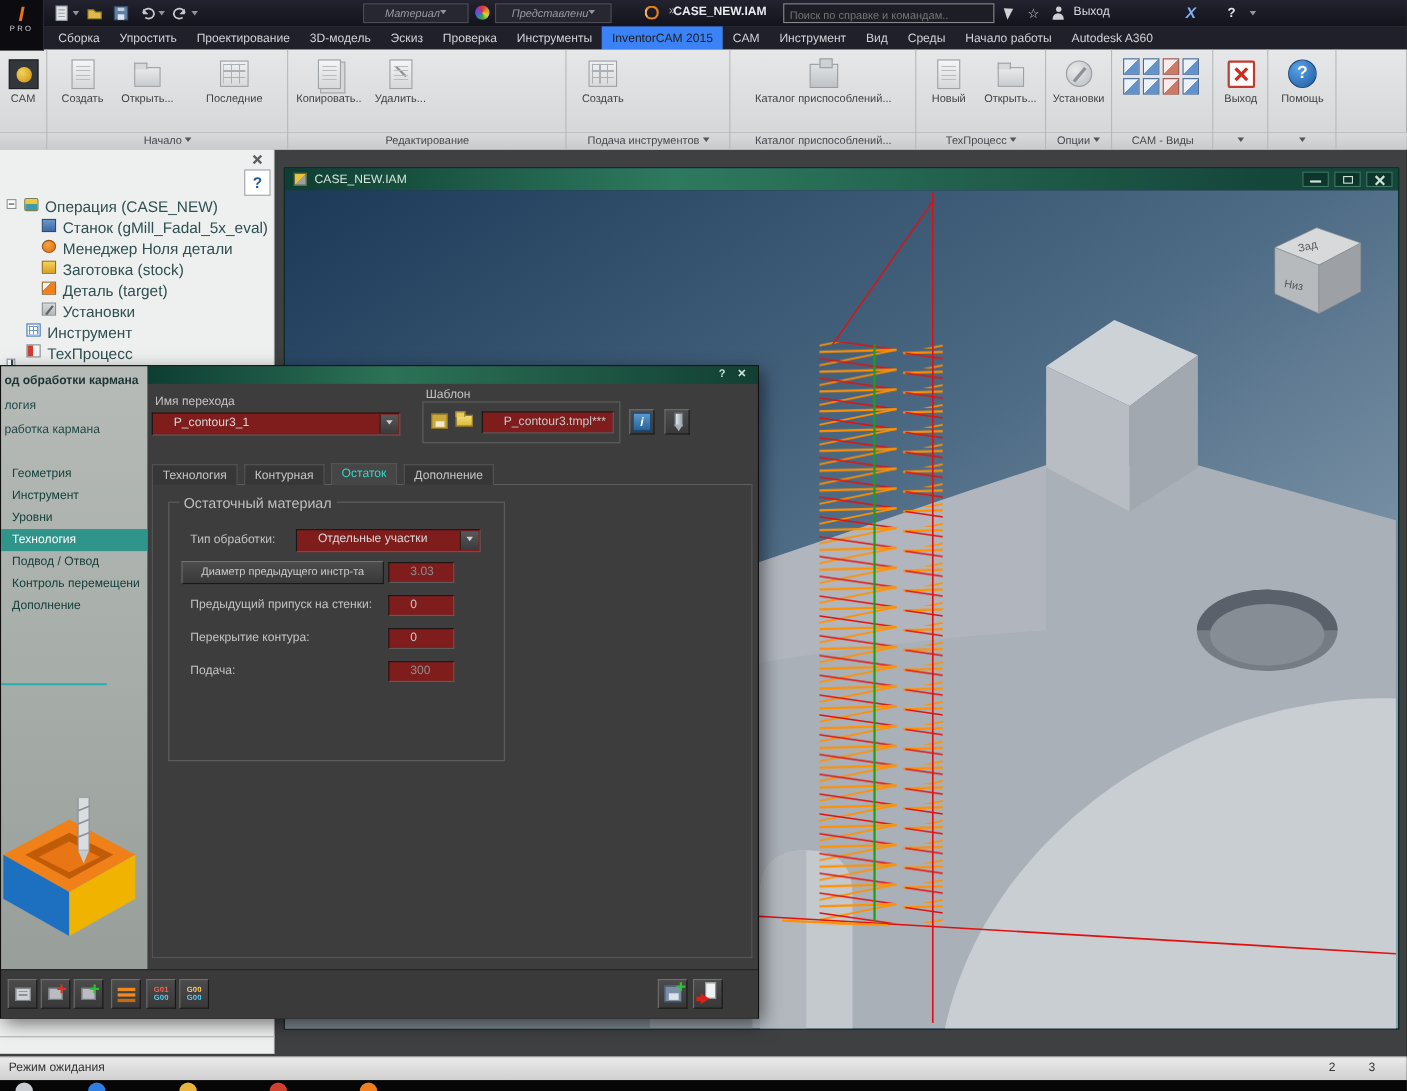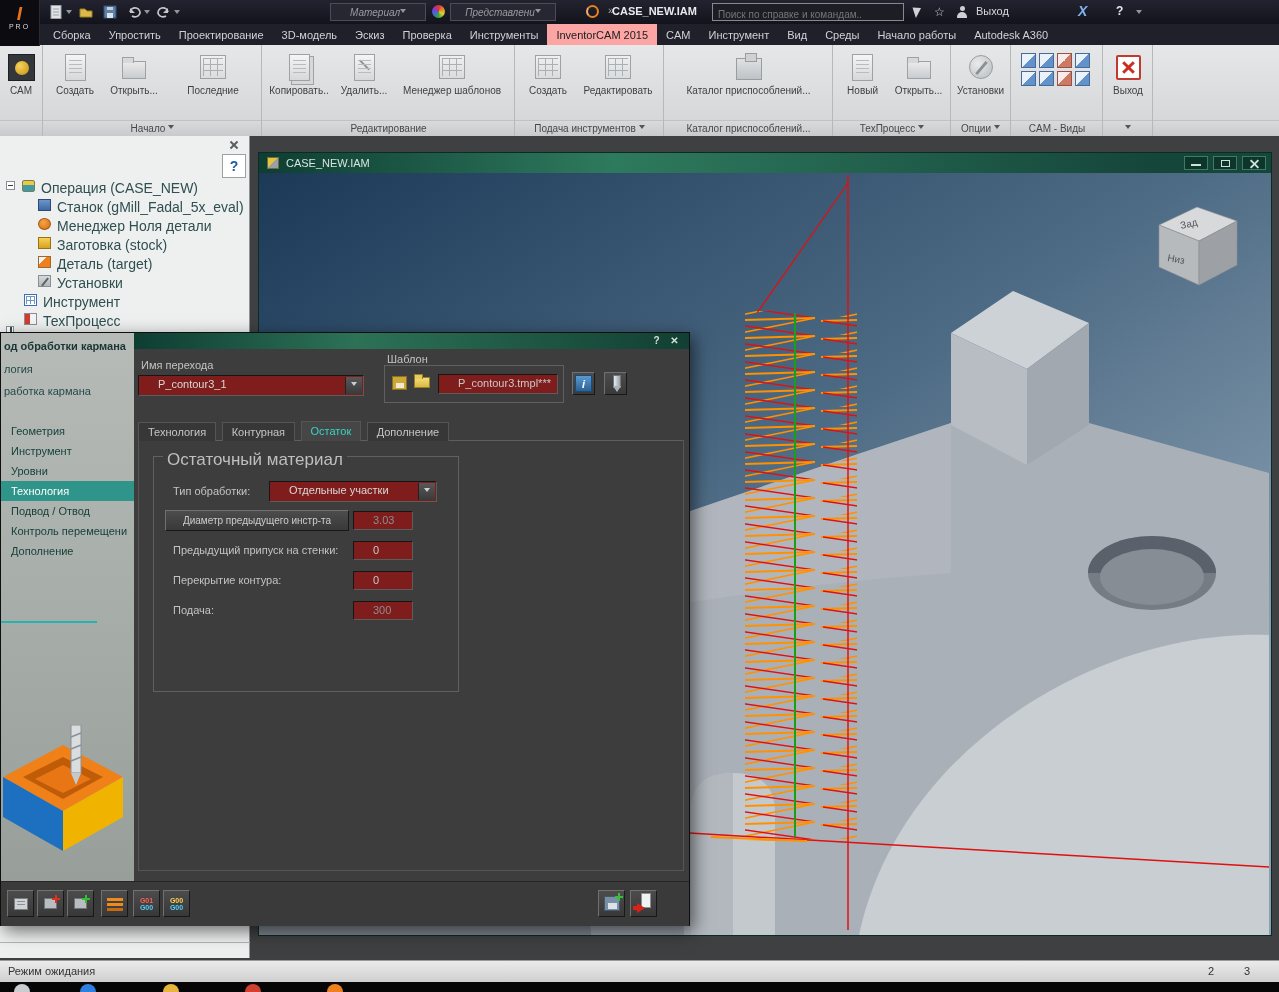--- a/index.html
+++ b/index.html
@@ -28,21 +28,21 @@
 .person::before{content:"";position:absolute;left:3.5px;top:0;width:5px;height:5px;border-radius:50%;background:#ccd0d4}
 .person::after{content:"";position:absolute;left:1px;top:6px;width:10px;height:6px;border-radius:5px 5px 0 0;background:#ccd0d4}
 .pointer{position:absolute;left:914px;top:6px;width:0;height:0;border-left:8px solid #cfd3d7;border-top:3px solid transparent;border-bottom:8px solid transparent;transform:rotate(-18deg)}
 .orangering{position:absolute;left:586px;top:5px;width:13px;height:13px;border-radius:50%;border:2px solid #e8821e;border-left-color:#f5b36a}
 .colorwheel{position:absolute;left:432px;top:5px;width:13px;height:13px;border-radius:50%;background:conic-gradient(#d33,#dd8a2a,#ddd23a,#3aa53a,#3a6fd0,#8a3ad0,#d33)}
 .guillemet{position:absolute;left:608px;top:4px;color:#aab0b6;font-size:11px}
 
 
 #ribbontabs{position:absolute;left:0;top:24px;width:1279px;height:21px;background:#20202b;display:flex;align-items:stretch;padding-left:44px}
 .rtab{color:#cfd2d6;font-size:11px;padding:0 9px;display:flex;align-items:center;white-space:nowrap;cursor:pointer}
-.rtab.active{background:#fca5a5;color:#202020}
+.rtab.active{background:#3b82f6;color:#202020}
 
 
 #ribbon{position:absolute;left:0;top:45px;width:1279px;height:91px;background:linear-gradient(#e6e7e8,#d2d4d6)}
 #capstrip{position:absolute;left:0;bottom:0;width:100%;height:16px;background:linear-gradient(#d9dadb,#c8cacc);border-top:1px solid #c0c2c4}
 .rgroup{position:absolute;top:0;height:91px;border-right:1px solid #b6b8ba}
 .rcap{position:absolute;left:0;right:0;bottom:0;height:16px;color:#44484c;font-size:10px;display:flex;align-items:center;justify-content:center;gap:3px;white-space:nowrap}
 .rbtns{position:absolute;left:0;top:3px;right:0;display:flex;gap:4px;padding:0 4px}
 .rbtn{height:70px;display:flex;flex-direction:column;align-items:center;padding-top:4px;border-radius:2px;cursor:pointer}
 .rtext{font-size:10px;color:#3f4245;text-align:center;line-height:11px;margin-top:3px;white-space:nowrap}
 .ricon{width:30px;height:30px;position:relative;display:flex;align-items:center;justify-content:center}
@@ -121,21 +121,21 @@
 .dlab{position:absolute;font-size:11px;color:#c3c3c3;white-space:nowrap}
 .dfield{position:absolute;background:#7f1d1d;border:1px solid #161616;border-bottom-color:#5c5c5c;border-right-color:#5c5c5c;color:#c8c8c8;font-size:11px;padding:2px 19px;white-space:nowrap;overflow:hidden}
 .dfield.dim{color:#8d8d8d}
 .darrow{position:absolute;right:1px;top:1px;bottom:1px;width:17px;background:linear-gradient(#58585a,#3a3a3b);border-left:1px solid #222;display:flex;align-items:center;justify-content:center}
 .dbtn{position:absolute;background:linear-gradient(#4c4c4d,#39393a);border:1px solid #191919;border-top-color:#707070;border-left-color:#707070;color:#cccccc;font-size:10px;display:flex;align-items:center;justify-content:center;white-space:nowrap;cursor:pointer}
 #dtabs{position:absolute;left:137px;top:88px;width:546px;height:20px;border-bottom:1px solid #5e5e5e}
 .dtab{display:inline-block;height:19px;padding:3px 9px 0;font-size:11px;color:#c6c6c6;background:#373738;border:1px solid #555;border-bottom:none;margin-right:1px;position:relative;top:1px;cursor:pointer}
 .dtab.active{background:#464647;color:#35d6c6;top:0;height:20px}
 #dcontent{position:absolute;left:137px;top:107px;width:546px;height:431px;border:1px solid #565656;border-top:none}
 .dgroup{position:absolute;border:1px solid #606060}
-.dgrouptitle{position:absolute;font-size:17px;color:#bfbfbf;background:#3d3d3e;padding:0 4px;white-space:nowrap}
+.dgrouptitle{position:absolute;font-size:13px;color:#bfbfbf;background:#3d3d3e;padding:0 4px;white-space:nowrap}
 #dbottom{position:absolute;left:0;top:548px;width:688px;height:45px;background:#3a3a3b;border-top:1px solid #262626}
 .tbtn{position:absolute;top:8px;width:27px;height:27px;background:linear-gradient(#4c4c4d,#383839);border:1px solid #181818;border-top-color:#707070;border-left-color:#707070;display:flex;align-items:center;justify-content:center;cursor:pointer}
 .gtxt{font-size:7px;font-weight:bold;line-height:7px;text-align:center}
 .ic-mon{width:14px;height:12px;background:#cfd3d6;border:1px solid #7a8084;position:relative}
 .ic-mon::after{content:"";position:absolute;inset:2px;background:repeating-linear-gradient(#8b9194 0 1px,transparent 1px 3px)}
 .ic-mach{width:13px;height:11px;background:#b9bdc1;border:1px solid #70757a;position:relative}
 .plus{position:absolute;right:-4px;top:-4px;width:8px;height:8px}
 .plus::before{content:"";position:absolute;left:3px;top:0;width:2px;height:8px;background:currentColor}
 .plus::after{content:"";position:absolute;left:0;top:3px;width:8px;height:2px;background:currentColor}
 .ic-layers{width:16px;height:12px;position:relative}
@@ -289,45 +289,33 @@
               <div class="icsheet copy"></div>
             </div>
           <div class="rtext">Копировать..</div>
         </div>
         <div class="rbtn" style="width:58px">
           <div class="ricon">
               <div class="icsheet del"></div>
             </div>
           <div class="rtext">Удалить...</div>
         </div>
-        <div class="rbtn" style="width:110px">
+      </div>
+      <div class="rcap">
+          <span>Редактирование</span>
+        </div>
+    </div>
+
+    <div class="rgroup" style="left:516px;width:148px">
+      <div class="rbtns">
+        <div class="rbtn" style="width:56px">
           <div class="ricon">
               <div class="icgrid"></div>
             </div>
-          <div class="rtext">Менеджер шаблонов</div>
-        </div>
-      </div>
-      <div class="rcap">
-          <span>Редактирование</span>
-        </div>
-    </div>
-
-    <div class="rgroup" style="left:516px;width:148px">
-      <div class="rbtns">
-        <div class="rbtn" style="width:56px">
-          <div class="ricon">
-              <div class="icgrid"></div>
-            </div>
           <div class="rtext">Создать</div>
-        </div>
-        <div class="rbtn" style="width:76px">
-          <div class="ricon">
-              <div class="icgrid"></div>
-            </div>
-          <div class="rtext">Редактировать</div>
         </div>
       </div>
       <div class="rcap">
           <span>Подача инструментов</span>
           <span class="chev dark"></span>
         </div>
     </div>
 
     <div class="rgroup" style="left:665px;width:168px">
       <div class="rbtns" style="justify-content:center">
@@ -402,20 +390,33 @@
               <div class="icexit"></div>
             </div>
           <div class="rtext">Выход</div>
         </div>
       </div>
       <div class="rcap">
           <span class="chev dark"></span>
         </div>
     </div>
 
+    <div class="rgroup" style="left:1154px;width:61px">
+      <div class="rbtns">
+        <div class="rbtn" style="width:56px">
+          <div class="ricon">
+              <div class="ichelp"></div>
+            </div>
+          <div class="rtext">Помощь</div>
+        </div>
+      </div>
+      <div class="rcap">
+          <span class="chev dark"></span>
+        </div>
+    </div>
   </div>
 
   <div id="browser">
     <div id="browser-close"></div>
     <div id="help-box">?</div>
     <div id="browser-divider"></div>
 
     <div class="trow" style="top:42px">
       <span class="texp" style="left:6px"></span>
       <span class="ticon ti1" style="left:22px"></span>

